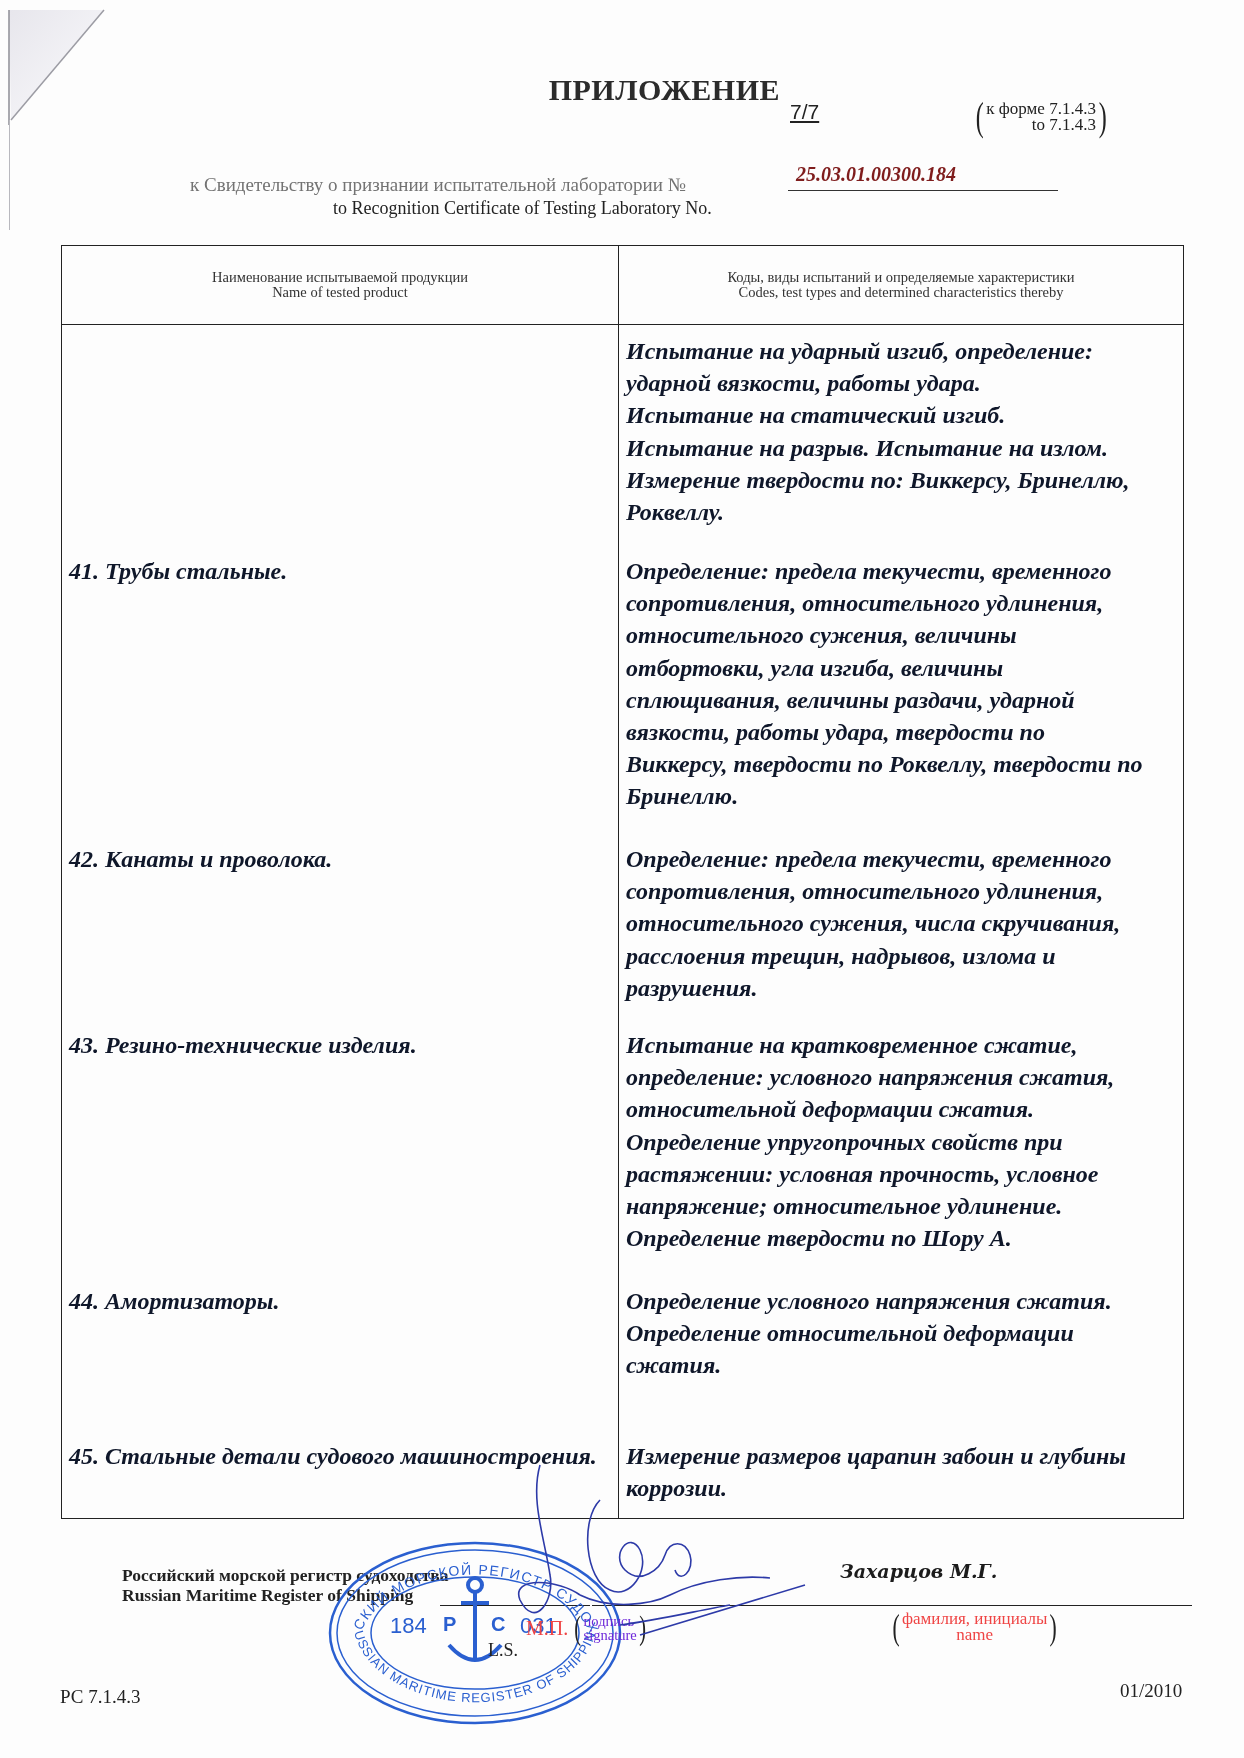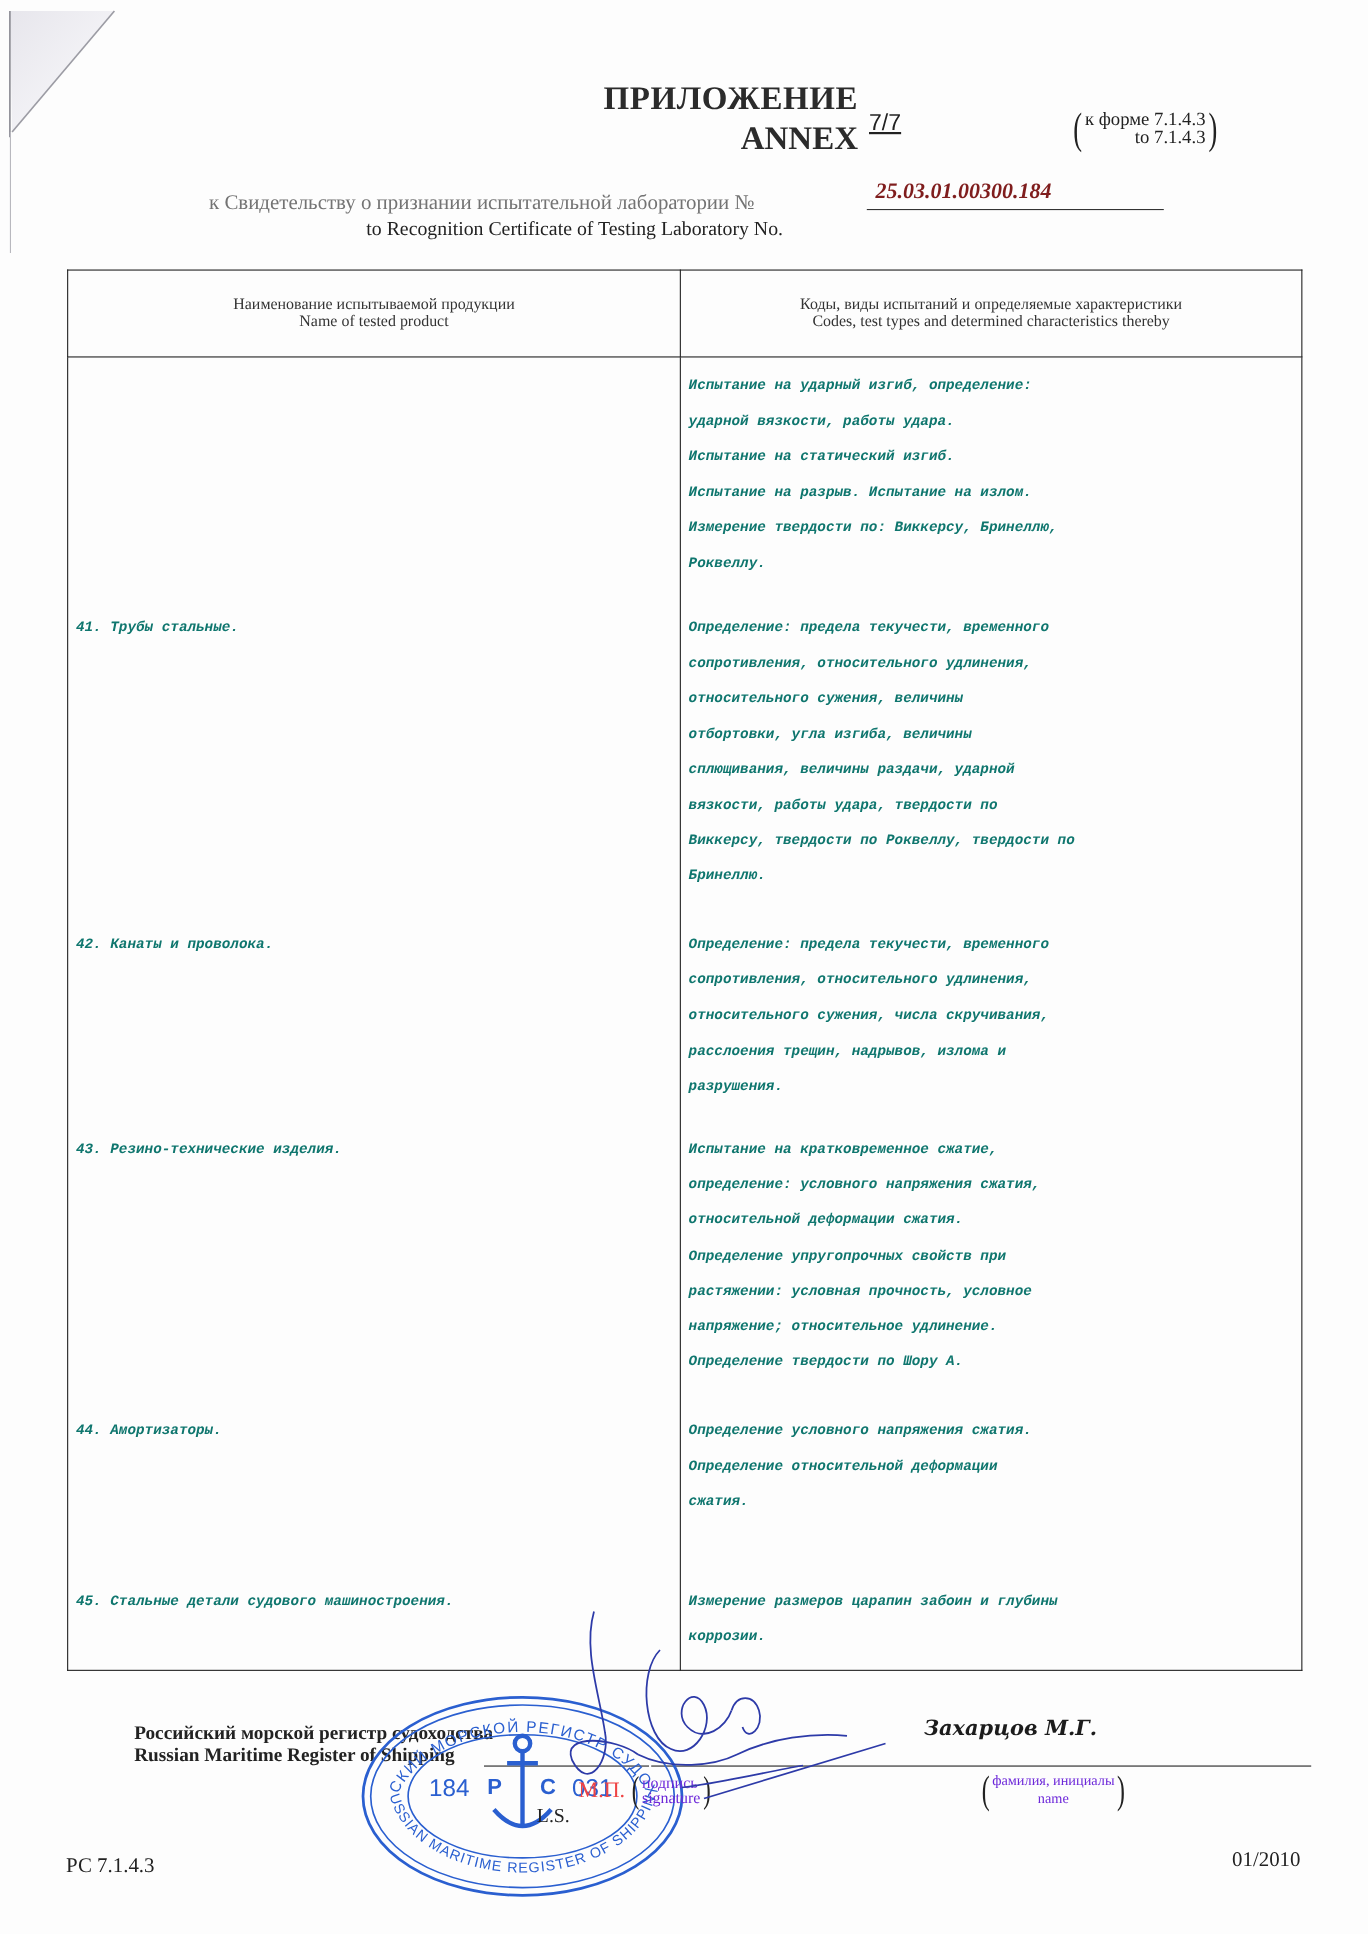--- a/index.html
+++ b/index.html
@@ -39,36 +39,36 @@
     border-collapse: collapse; table-layout: fixed;
   }
   table.grid td, table.grid th { border: 1.5px solid #222; vertical-align: top; }
   table.grid th {
     height: 76px; font-weight: normal; font-size: 14.5px; line-height: 15px; color: #333;
     text-align: center; vertical-align: middle; font-family: "Liberation Serif", serif;
   }
   table.grid td.body-cell { height: 1193px; padding: 0; position: relative; }
 
   .item-name, .item-desc {
-    position: absolute; font-family: Liberation Mono, monospace; font-style: italic; font-weight: bold;
-    font-size: 13px; line-height: 32.2px; color: #0f766e;
+    position: absolute; font-family: Liberation Serif, serif; font-style: italic; font-weight: bold;
+    font-size: 24px; line-height: 32.2px; color: #0f172a;
   }
   .item-name { left: 7px; width: 545px; white-space: nowrap; }
   .item-desc { left: 7px; width: 550px; }
   .item-desc span { display: block; }
 
   .footer-org { left: 122px; top: 1565px; font-weight: bold; font-size: 17.5px; line-height: 20px; color: #222; }
   .sig-line { left: 592px; top: 1605px; width: 600px; border-top: 1.5px solid #222; }
   .signer-name {
     left: 840px; top: 1560px; width: 300px;
     font-family: "DejaVu Serif", serif; font-style: italic; font-weight: bold; font-size: 19px; color: #1c1c1c;
   }
   .name-caption { left: 890px; top: 1610px; display: flex; align-items: center; }
   .name-caption .paren { font-size: 36px; line-height: 34px; transform: scaleX(0.6); color: #222; }
-  .name-caption .lines { font-size: 13px; line-height: 16px; text-align: center; color: #6d28d9; }
+  .name-caption .lines { font-size: 17px; line-height: 16px; text-align: center; color: #ef4444; }
 
   .sig-caption { left: 526px; top: 1612px; display: flex; align-items: center; z-index: 2; }
   .sig-caption .mp { font-size: 20px; color: #ef4444; margin-right: 4px; }
   .sig-caption .paren { font-size: 34px; line-height: 32px; transform: scaleX(0.6); color: #222; }
   .sig-caption .lines { font-size: 14.5px; line-height: 14px; text-align: left; color: #6d28d9; }
   .ls { left: 488px; top: 1640px; font-size: 18px; color: #222; z-index: 2; }
 
   .form-code { left: 60px; top: 1686px; font-size: 19px; color: #222; }
   .form-date { left: 1120px; top: 1680px; font-size: 19px; color: #222; }
 
@@ -86,21 +86,20 @@
     </linearGradient>
   </defs>
   <polygon points="9,10 104,10 11,120" fill="url(#fg)"></polygon>
   <line x1="104" y1="10" x2="11" y2="120" stroke="#9c9ca4" stroke-width="1.5"></line>
   <line x1="9" y1="10" x2="9" y2="125" stroke="#8c8c94" stroke-width="1.5"></line>
 </svg>
 <div class="abs" style="left:9px;top:120px;width:1px;height:110px;background:#b8b8be;"></div>
 
 <div class="abs annex-title">
   <div class="ru">ПРИЛОЖЕНИЕ</div>
-  <div class="en">ANNEX</div>
 </div>
 <div class="abs page-num">7/7</div>
 
 <div class="abs form-ref">
   <span class="paren">(</span>
   <div class="lines">
     <div>к форме 7.1.4.3</div>
     <div>to 7.1.4.3</div>
   </div>
   <span class="paren">)</span>

